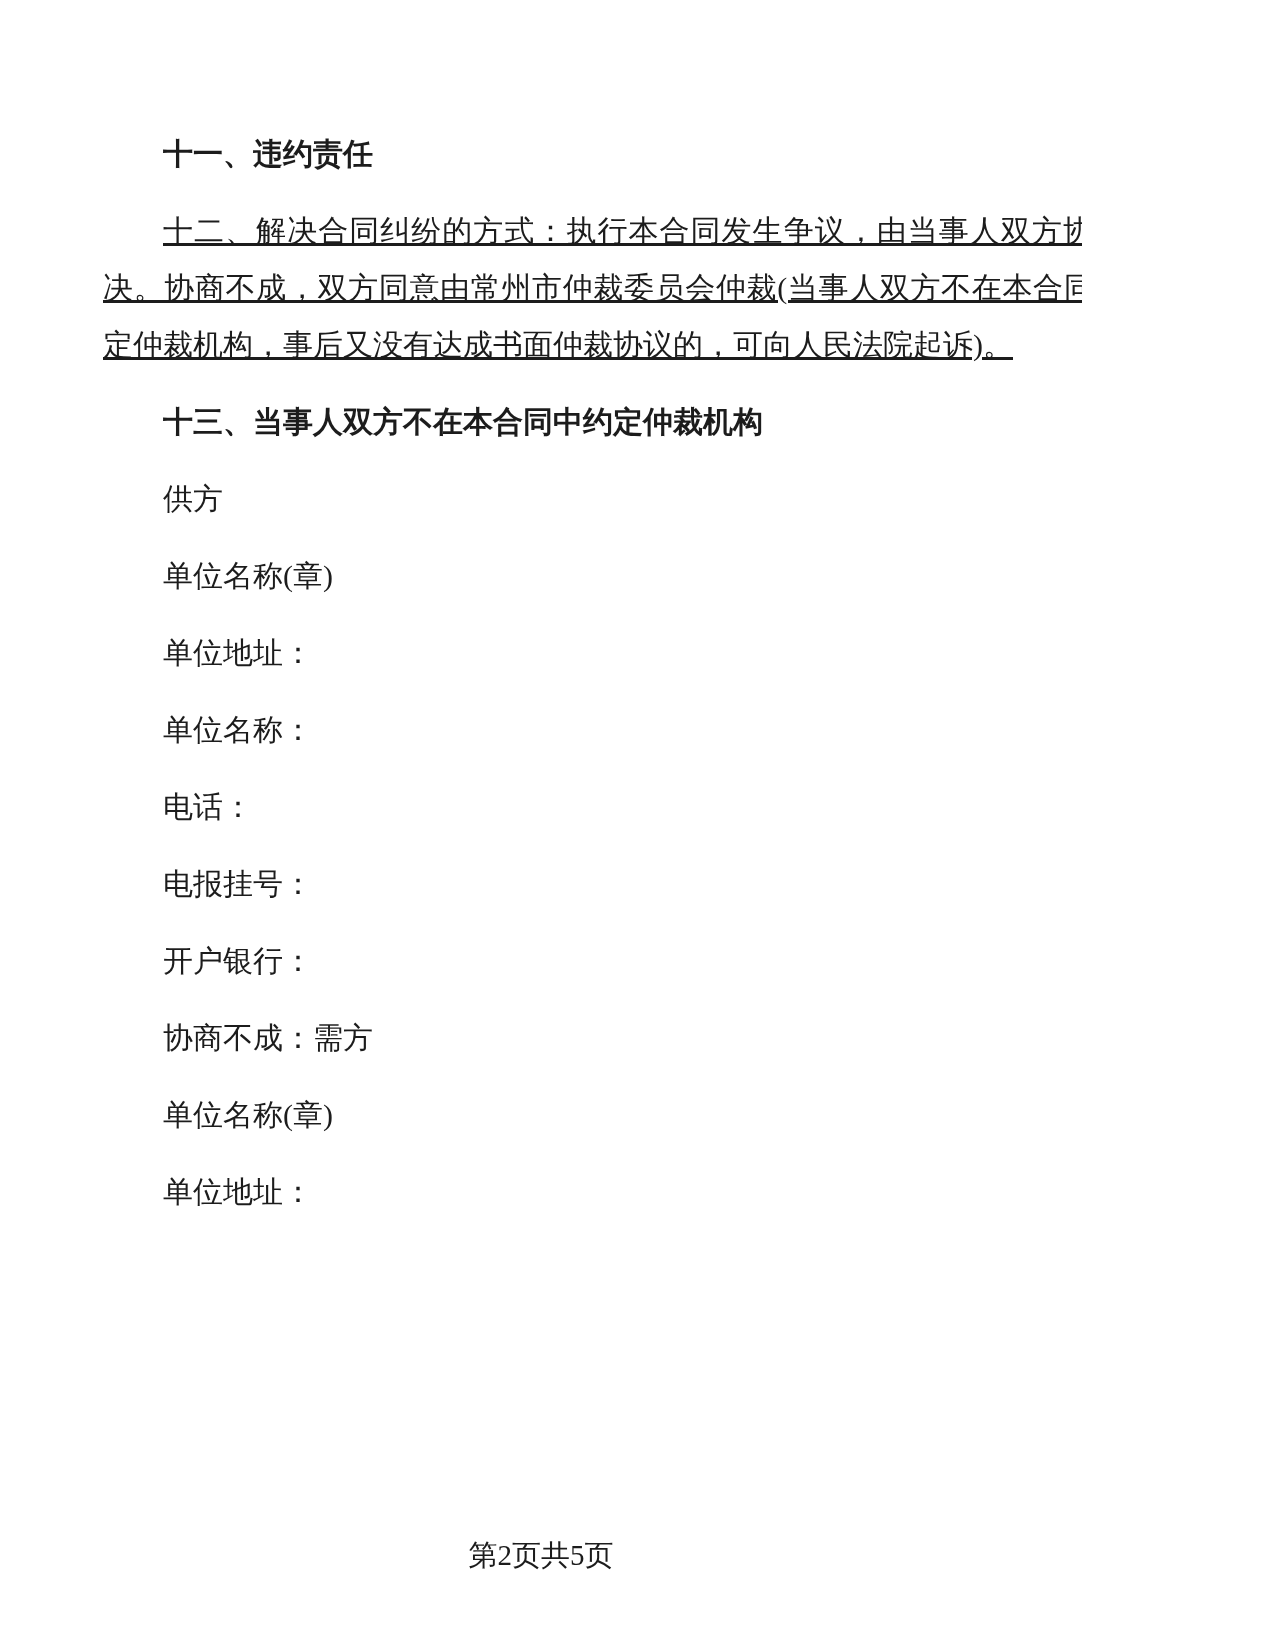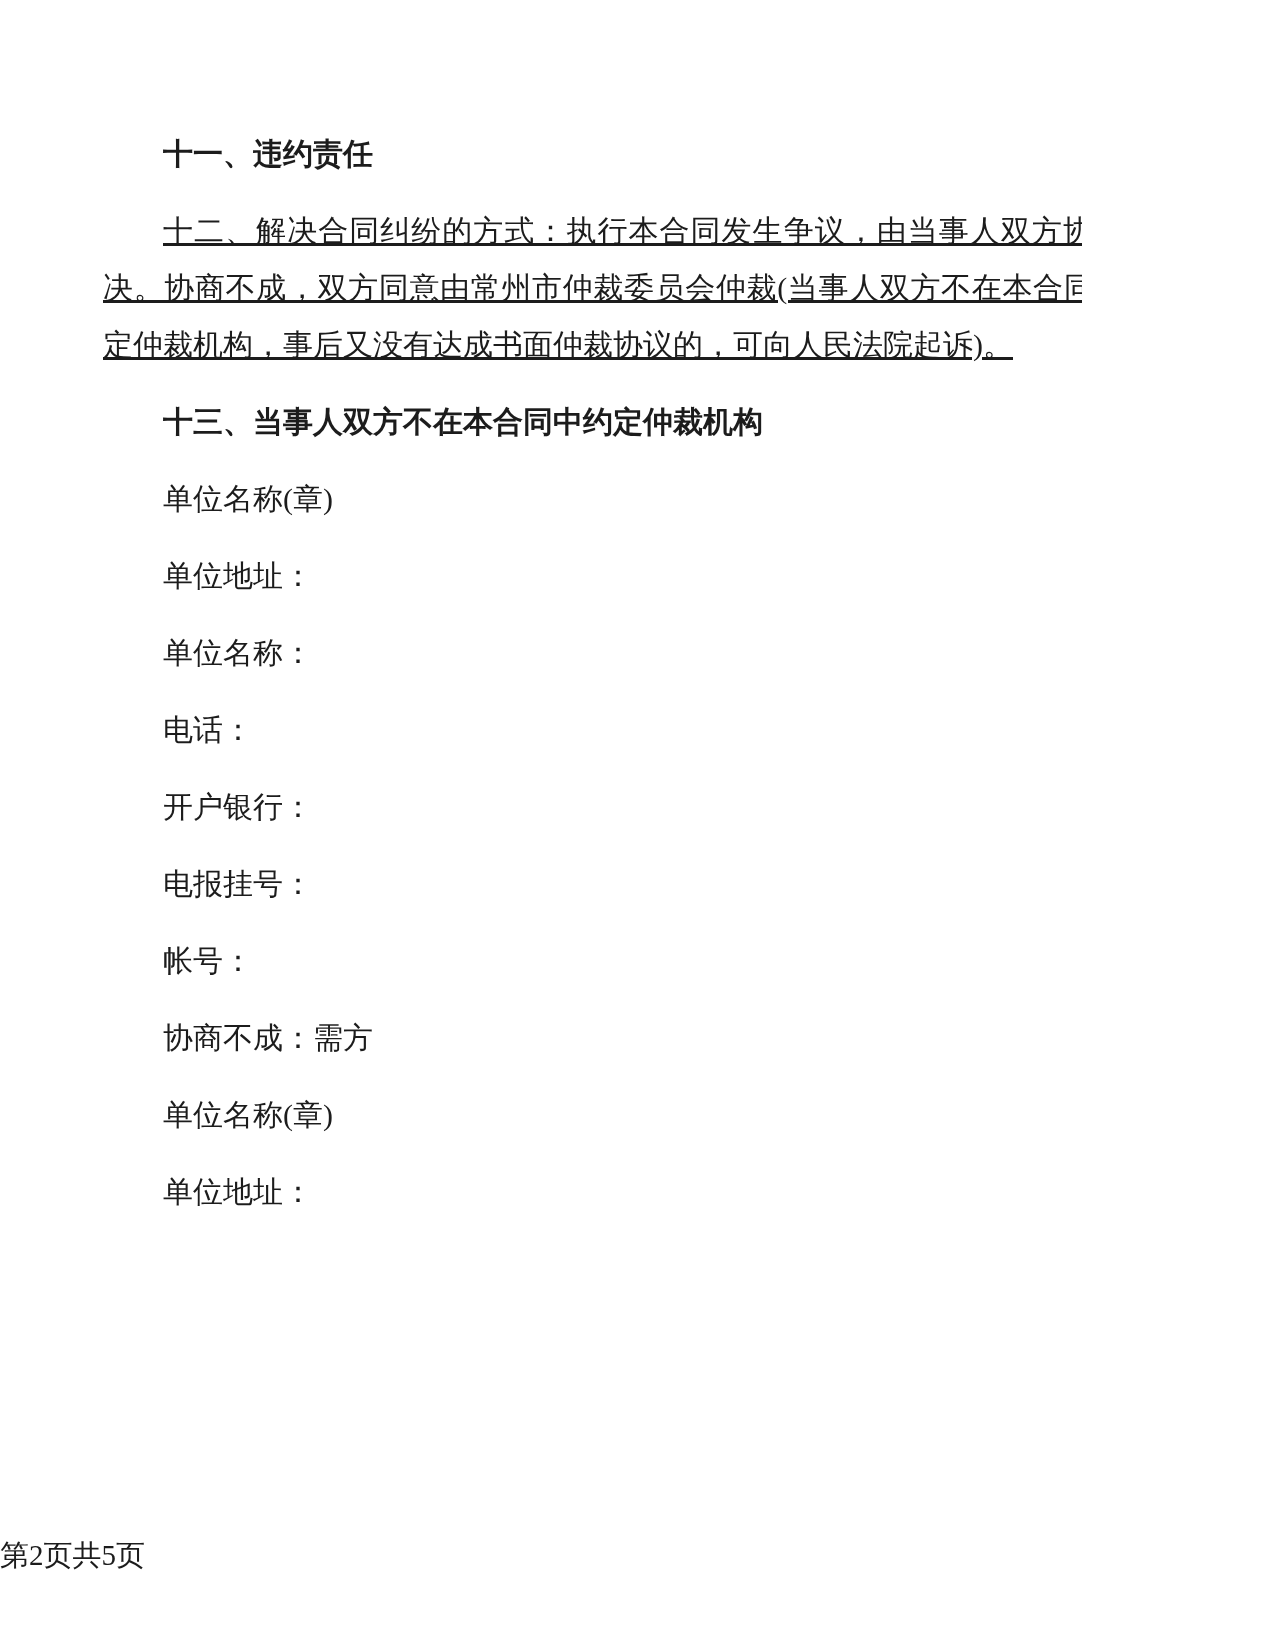--- a/index.html
+++ b/index.html
@@ -37,40 +37,41 @@
     text-decoration: underline;
   }
   p.block-field {
     font-weight: normal;
   }
   .footer {
     position: absolute;
     top: 1527px;
     left: 0;
     width: 100%;
+    text-align: center;
     font-size: 29px;
     line-height: 57px;
     color: #1c1c1c;
   }
 </style>
 </head>
 <body>
 
 <div class="page">
   <div class="content" id="doc-content">
       <p class="block-heading">十一、违约责任</p>
       <p class="block-paragraph">十二、解决合同纠纷的方式：执行本合同发生争议，由当事人双方协商解决。协商不成，双方同意由常州市仲裁委员会仲裁(当事人双方不在本合同中约定仲裁机构，事后又没有达成书面仲裁协议的，可向人民法院起诉)。</p>
       <p class="block-heading">十三、当事人双方不在本合同中约定仲裁机构</p>
+      <p class="block-field">供方</p>
       <p class="block-field">单位名称(章)</p>
       <p class="block-field">单位地址：</p>
       <p class="block-field">单位名称：</p>
       <p class="block-field">电话：</p>
+      <p class="block-field">电报挂号：</p>
       <p class="block-field">开户银行：</p>
-      <p class="block-field">电报挂号：</p>
-      <p class="block-field">帐号：</p>
       <p class="block-field">协商不成：需方</p>
       <p class="block-field">单位名称(章)</p>
       <p class="block-field">单位地址：</p>
     </div>
   <div class="footer">
     <span>第2页共5页</span>
   </div>
 </div>
 
 </body></html>

